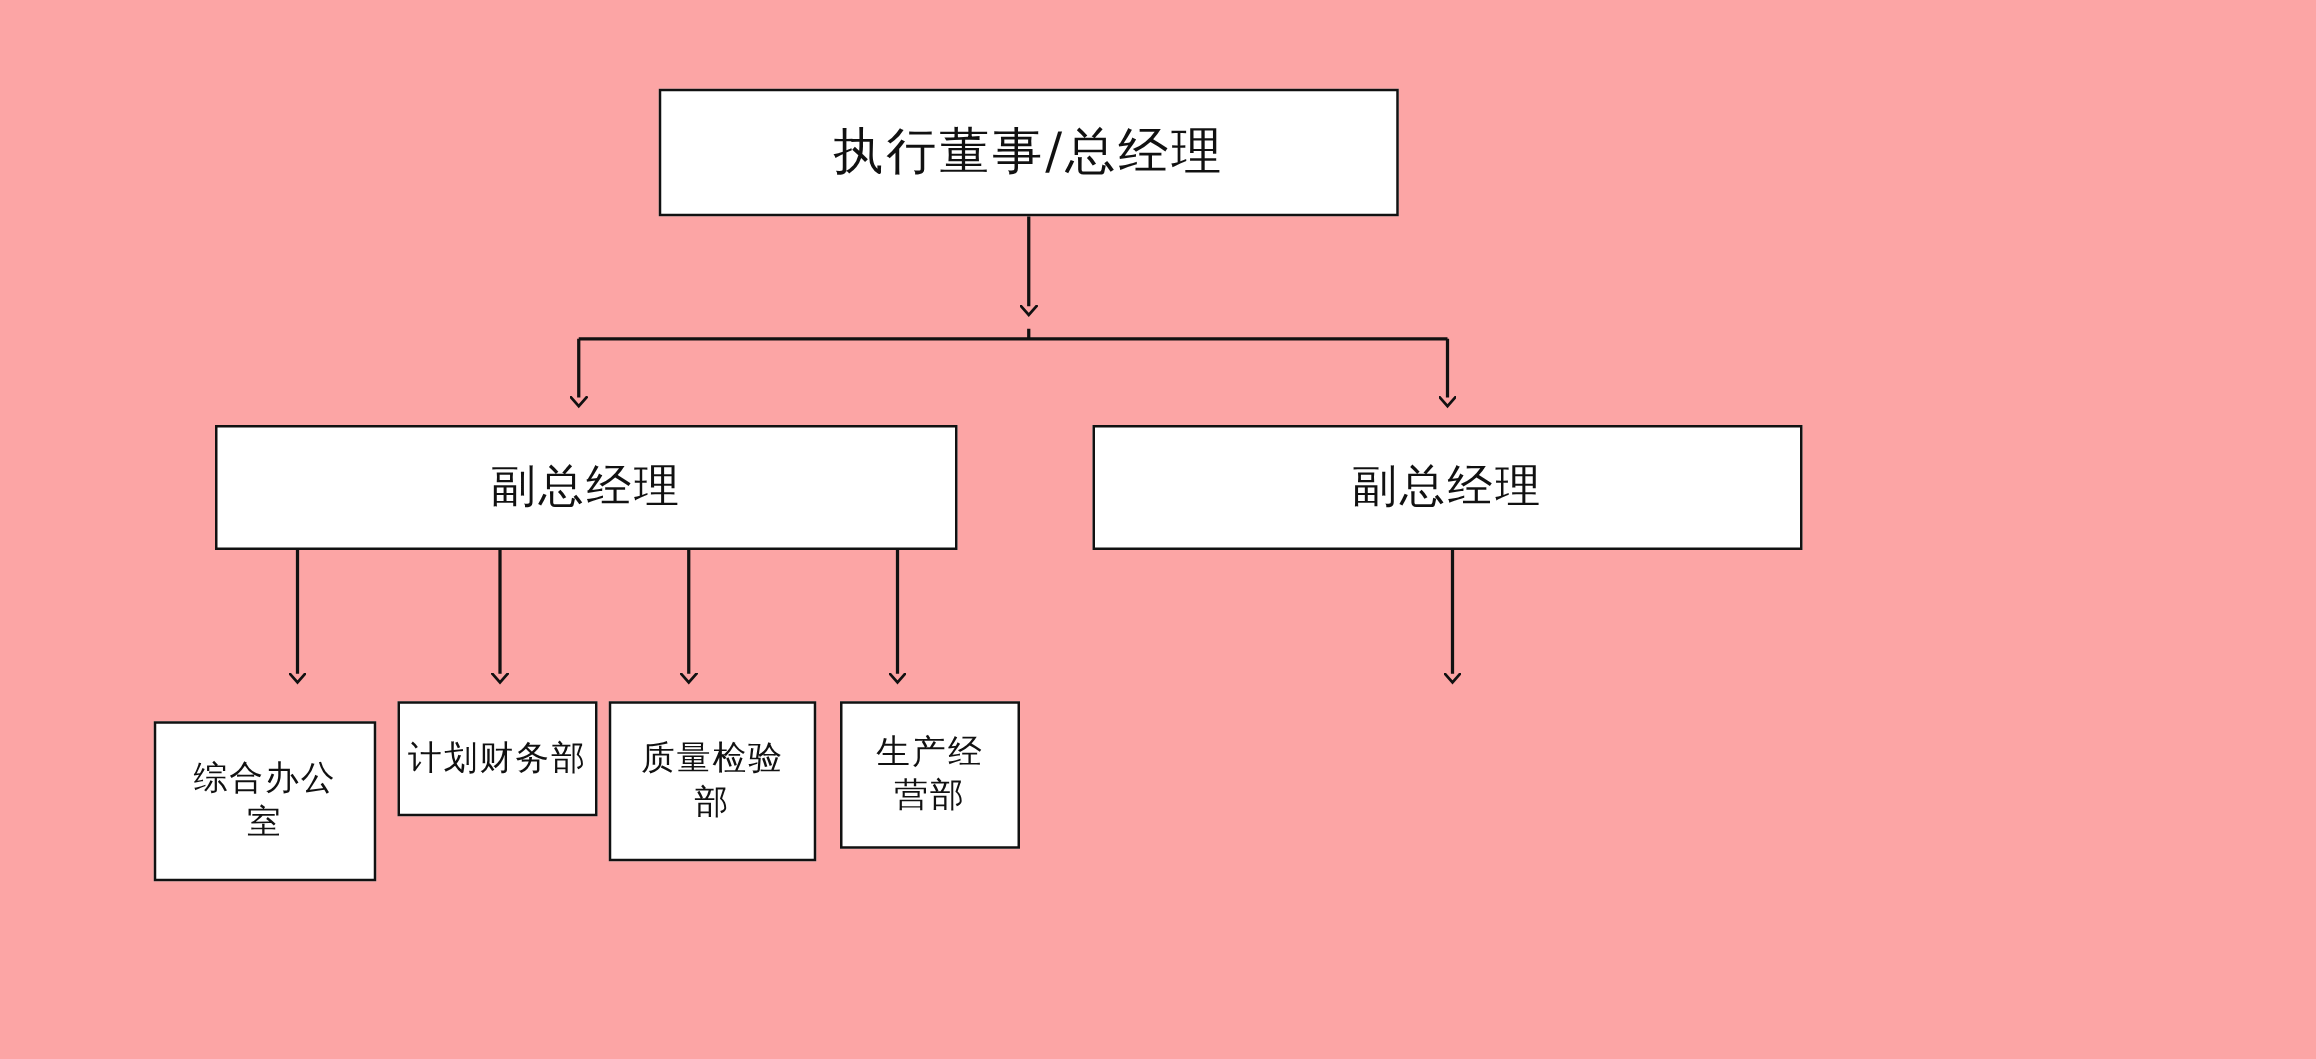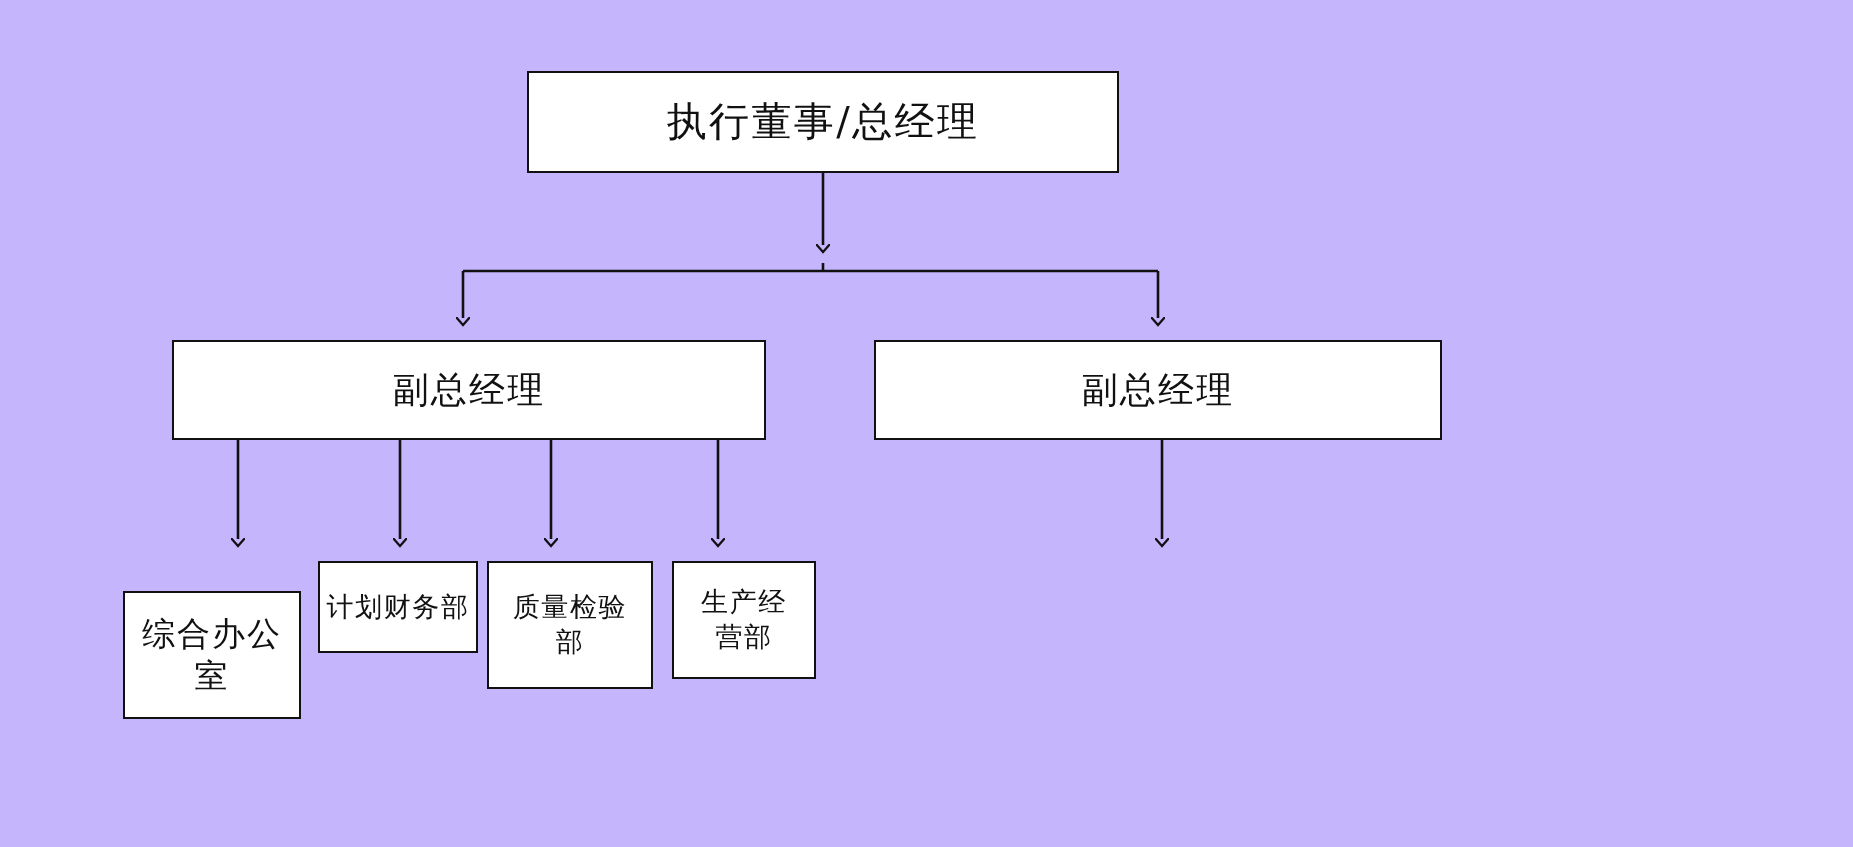--- a/index.html
+++ b/index.html
@@ -8,21 +8,21 @@
     background: #ffffff;
   }
   body {
     font-family: "DejaVu Serif", "Liberation Serif", serif;
     color: #000000;
   }
   #chart-root {
     position: relative;
     width: 1853px;
     height: 847px;
-    background: #c4b5fd;
+    background: #fca5a5;
     overflow: hidden;
   }
   #org-svg {
     position: absolute;
     left: 0;
     top: 0;
     width: 1853px;
     height: 847px;
   }
   .node-box {
@@ -63,24 +63,24 @@
   #node-deputy-gm-right {
     left: 874px;
     top: 340px;
     width: 568px;
     height: 100px;
     font-size: 36px;
   }
   
   #node-general-office {
     left: 123px;
-    top: 591px;
+    top: 577px;
     width: 178px;
     height: 128px;
-    font-size: 33px;
+    font-size: 27px;
   }
   #node-planning-finance {
     left: 318px;
     top: 561px;
     width: 160px;
     height: 92px;
     font-size: 27px;
   }
   #node-quality-inspection {
     left: 487px;

